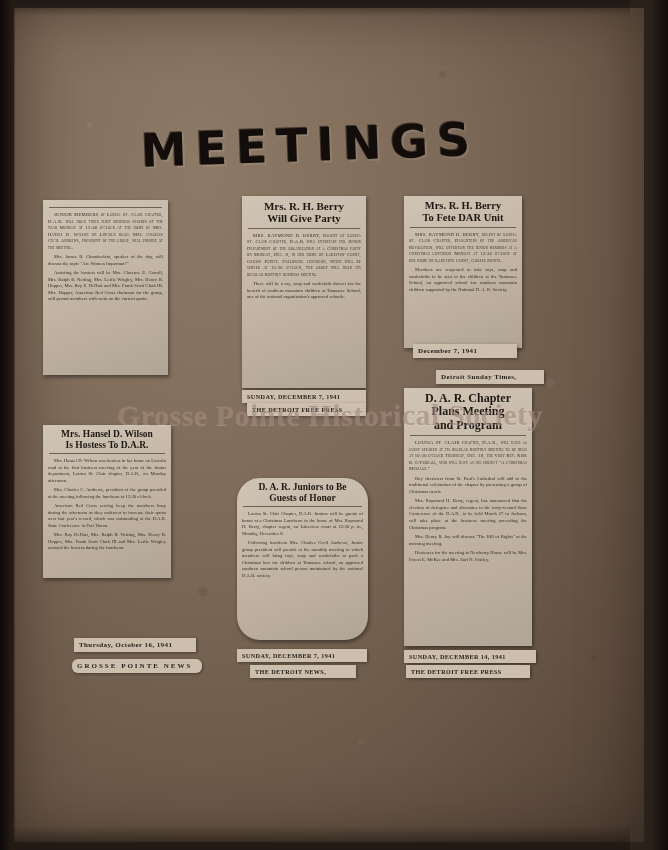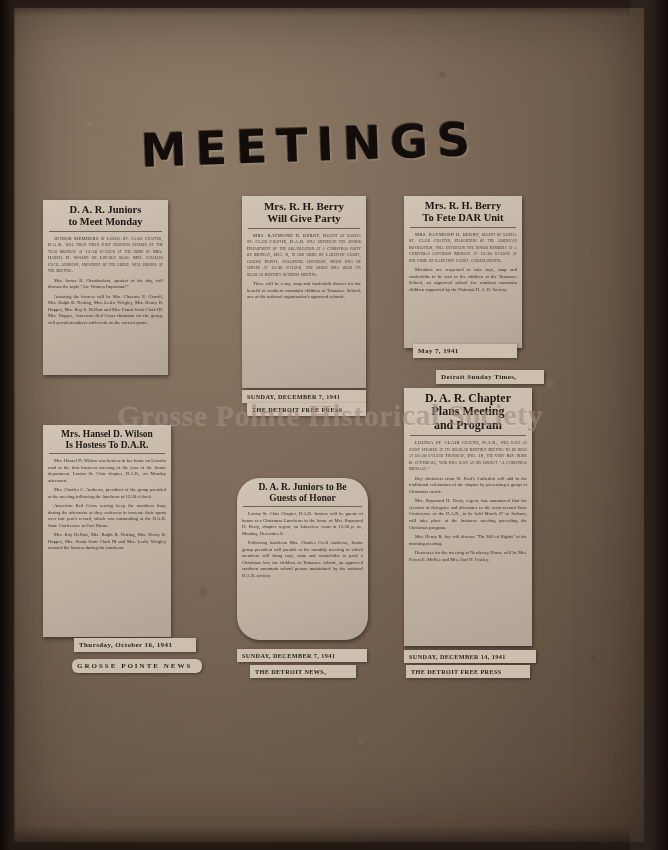--- a/index.html
+++ b/index.html
@@ -177,21 +177,20 @@
 
   <div class="album-page"></div>
   <div class="page-edge-top"></div>
   <div class="page-edge-left"></div>
   <div class="page-edge-right"></div>
   <div class="page-edge-bottom"></div>
 
   <div class="heading">MEETINGS</div>
 
   <div class="clip" style="left:43px; top:200px; width:125px; height:175px;">
-    <div class="hl" style="font-size:10.5px;">D. A. R. Juniors<br>to Meet Monday</div>
     <div class="rule"></div>
     <div class="body">
       <p><span class="lead">JUNIOR MEMBERS of Louisa St. Clair Chapter, D.A.R. will hold their first business session of the year Monday at 12:30 o'clock at the home of Mrs. Hansel D. Wilson on Lincoln road. Mrs. Charles Cecil Andrews, president of the group, will preside at the meeting.</span></p>
       <p>Mrs. James B. Chamberlain, speaker of the day, will discuss the topic "Are Women Important?"</p>
       <p>Assisting the hostess will be Mrs. Clarence E. Carroll, Mrs. Ralph B. Netting, Mrs. Leslie Wrigley, Mrs. Henry B. Hopper, Mrs. Roy E. DeHart and Mrs. Frank Scott Clark III. Mrs. Hopper, American Red Cross chairman for the group, will permit members with work on the current quota.</p>
     </div>
   </div>
 
   <div class="clip" style="left:242px; top:196px; width:124px; height:192px;">
     <div class="hl" style="font-size:11px;">Mrs. R. H. Berry<br>Will Give Party</div>
@@ -205,21 +204,21 @@
   <div class="clip" style="left:404px; top:196px; width:118px; height:152px;">
     <div class="hl" style="font-size:10.5px;">Mrs. R. H. Berry<br>To Fete DAR Unit</div>
     <div class="rule"></div>
     <div class="body">
       <p><span class="lead">MRS. RAYMOND H. BERRY, regent of Louisa St. Clair Chapter, Daughters of the American Revolution, will entertain the junior members at a Christmas luncheon Monday at 12:30 o'clock at her home on Lakeview Court, Grosse Pointe.</span></p>
       <p>Members are requested to take toys, soap and washcloths to be sent to the children at the Tamassee School, an approved school for southern mountain children supported by the National D. A. R. Society.</p>
     </div>
   </div>
 
   <div class="credit" style="left:413px; top:344px; width:104px;">
-    <span>May 7, 1941</span>
+    <span>December 7, 1941</span>
   </div>
 
   <div class="credit" style="left:436px; top:370px; width:108px;">
     <span>Detroit Sunday Times,</span>
   </div>
 
   <div class="credit small" style="left:242px; top:390px; width:124px;">
     <span>SUNDAY, DECEMBER 7, 1941</span>
   </div>
   <div class="credit small" style="left:247px; top:403px; width:119px;">
@@ -231,21 +230,21 @@
     <div class="rule"></div>
     <div class="body">
       <p><span class="lead">LOUISA ST. CLAIR Chapter, D.A.R., will have as guest speaker at its regular monthly meeting to be held at 10:30 o'clock Thursday, Dec. 18, the Very Rev. Kirk R. O'Ferrall, who will have as his subject "A Christmas Message."</span></p>
       <p>Boy choristers from St. Paul's Cathedral will add to the traditional celebration of the chapter by presenting a group of Christmas carols.</p>
       <p>Mrs. Raymond H. Berry, regent, has announced that the election of delegates and alternates to the forty-second State Conference of the D.A.R., to be held March 27 in Jackson, will take place at the business meeting preceding the Christmas program.</p>
       <p>Mrs. Henry R. Joy will discuss "The Bill of Rights" at the morning meeting.</p>
       <p>Hostesses for the meeting at Newberry House will be Mrs. Forest E. McKee and Mrs. Earl N. Frailey.</p>
     </div>
   </div>
 
-  <div class="clip" style="left:43px; top:425px; width:128px; height:212px;">
+  <div class="clip" style="left:43px; top:425px; width:128px; height:153px;">
     <div class="hl" style="font-size:9.5px;">Mrs. Hansel D. Wilson<br>Is Hostess To D.A.R.</div>
     <div class="rule"></div>
     <div class="body">
       <p>Mrs. Hansel D. Wilson was hostess in her home on Lincoln road at the first business meeting of the year of the Junior department, Louisa St. Clair chapter, D.A.R., on Monday afternoon.</p>
       <p>Mrs. Charles C. Andrews, president of the group presided at the meeting following the luncheon at 12:30 o'clock.</p>
       <p>American Red Cross sewing keep the members busy during the afternoon as they endeavor to increase their quota over last year's record, which was outstanding at the D.A.R. State Conference in Port Huron.</p>
       <p>Mrs. Roy DeHart, Mrs. Ralph B. Netting, Mrs. Henry B. Hopper, Mrs. Frank Scott Clark III and Mrs. Leslie Wrigley assisted the hostess during the luncheon.</p>
     </div>
   </div>
 

